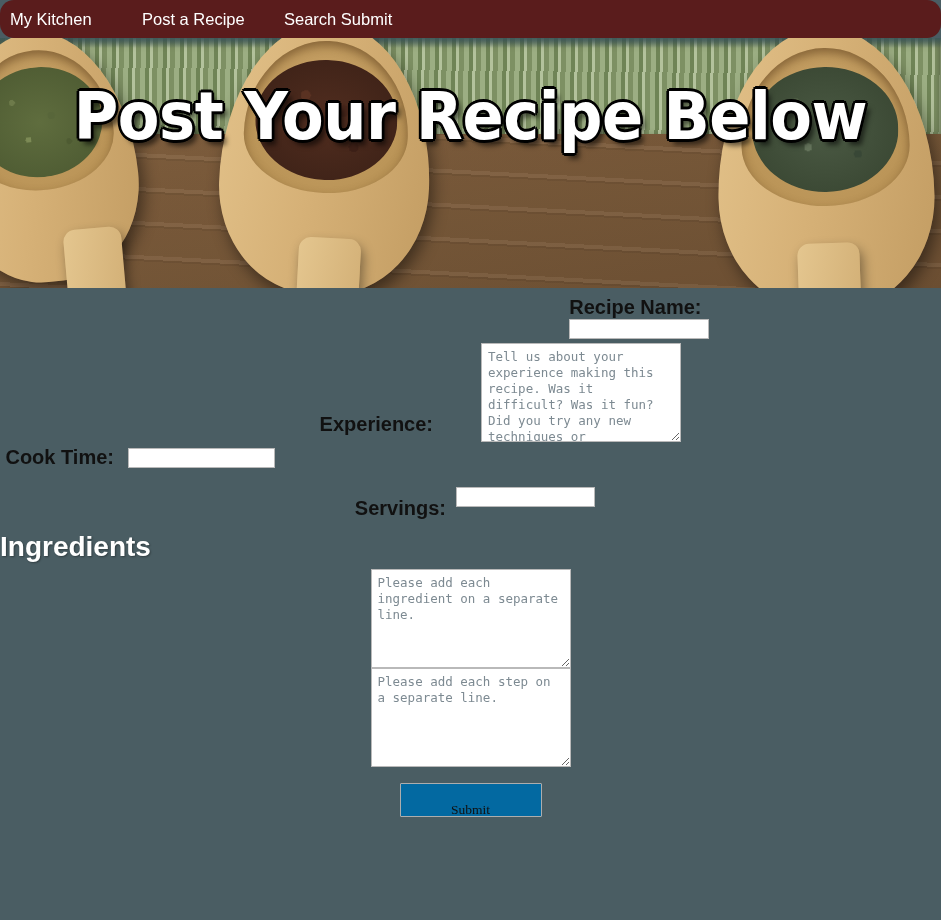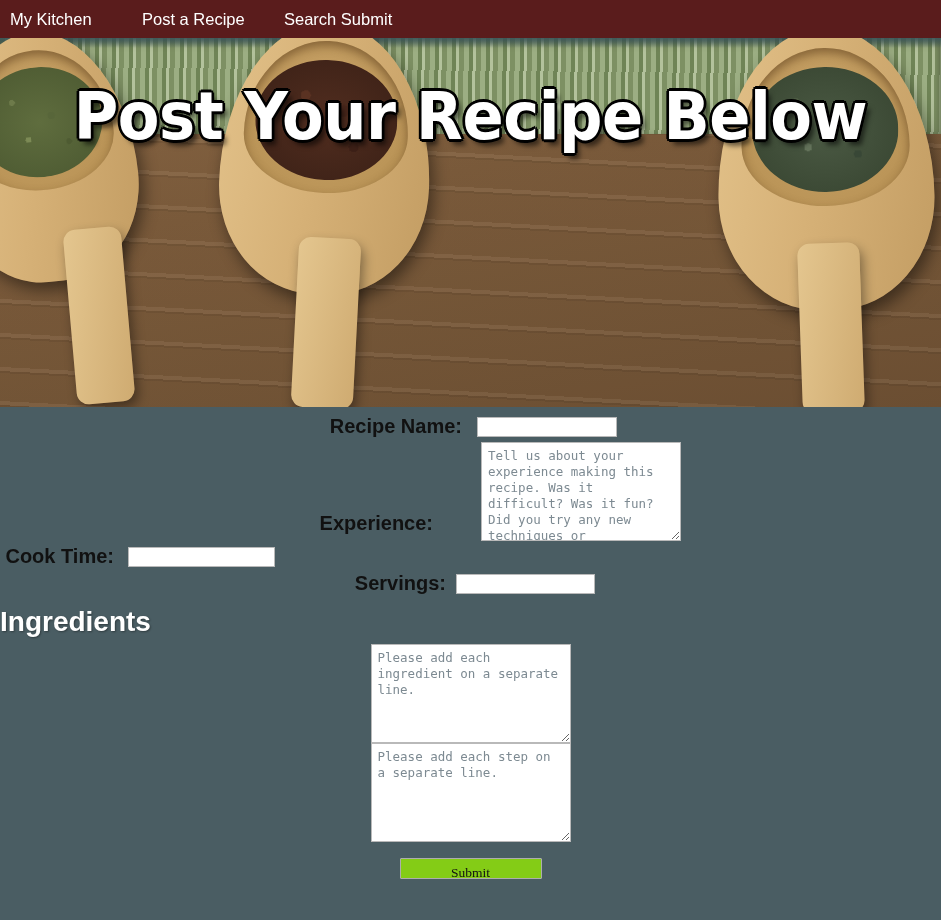--- a/index.html
+++ b/index.html
@@ -15,37 +15,38 @@
   }
 
   
   .navbar {
     height: 38px;
     background: #5a1c1c;
     display: flex;
     align-items: center;
     padding: 0 0 0 10px;
     box-sizing: border-box;
+    border-radius: 14px;
   }
   .nav-link {
     color: #ffffff;
     font-size: 16.5px;
     text-decoration: none;
     line-height: 38px;
     display: inline-block;
     white-space: nowrap;
   }
   .nav-link:nth-child(1) { width: 132px; }
   .nav-link:nth-child(2) { width: 142px; }
 
   
   .hero {
     position: relative;
     width: 941px;
-    height: 369px;
+    height: 250px;
     overflow: hidden;
   }
   .hero-photo {
     position: absolute;
     inset: 0;
     background-color: #9d7b50;
   }
   
   .wood {
     position: absolute;
@@ -190,38 +191,38 @@
     line-height: 16px;
     color: #222;
     box-sizing: border-box;
     padding: 5px 6px;
     resize: both;
     outline: none;
     overflow: hidden;
   }
   textarea.area-input::placeholder { color: #7d8a92; }
 
-  .row-name       { padding-left: 322px; }
+  .row-name       { padding-left: 322px; flex-direction: column; }
   .row-name .field-label { width: 140px; }
   .row-name .text-input  { width: 140px; margin-left: 15px; }
 
   .row-exp        { padding-left: 318px; gap: 44px; }
   .row-exp .field-label  { width: 115px; align-self: flex-end; margin-bottom: 6px; }
   .row-exp textarea      { width: 200px; height: 99px; margin-left: 4px; }
 
   .row-prep       { padding-left: 339px; }
   .row-prep .field-label { width: 108px; }
   .row-prep .text-input  { width: 144px; margin-left: 13px; }
 
   .row-cook       { }
   .row-cook .field-label { width: 114px; }
   .row-cook .text-input  { width: 147px; margin-left: 14px; }
 
   .row-serv       { padding-left: 346px; }
-  .row-serv .field-label { width: 100px; }
+  .row-serv .field-label { width: 100px; margin-top: 24px; }
   .row-serv .text-input  { width: 139px; margin-left: 10px; }
 
   .section-heading {
     text-align: left;
     color: #ffffff;
     font-weight: bold;
     font-size: 28px;
     margin: 11px 0 6px 0;
     text-shadow: 1px 1px 2px rgba(0,0,0,0.35);
     font-family: "Liberation Sans", sans-serif;
@@ -230,28 +231,28 @@
   .area-wrap textarea { width: 200px; height: 99px; }
 
   .submit-wrap {
     display: flex;
     justify-content: center;
     margin-top: 16px;
   }
   .submit-btn {
     width: 142px;
     height: 21px;
-    background: #84cc16;
+    background: #0369a1;
     border: 1px solid #adadad;
     border-radius: 1px;
     font-family: "Liberation Serif", serif;
     font-size: 13.5px;
     color: #111;
     cursor: pointer;
-    padding: 4px;
+    padding: 16px;
     line-height: 19px;
   }
 </style>
 </head>
 <body>
 
 <div class="navbar">
   <a class="nav-link" href="#">My Kitchen</a>
   <a class="nav-link" href="#">Post a Recipe</a>
   <a class="nav-link" href="#">Search Submit</a>

